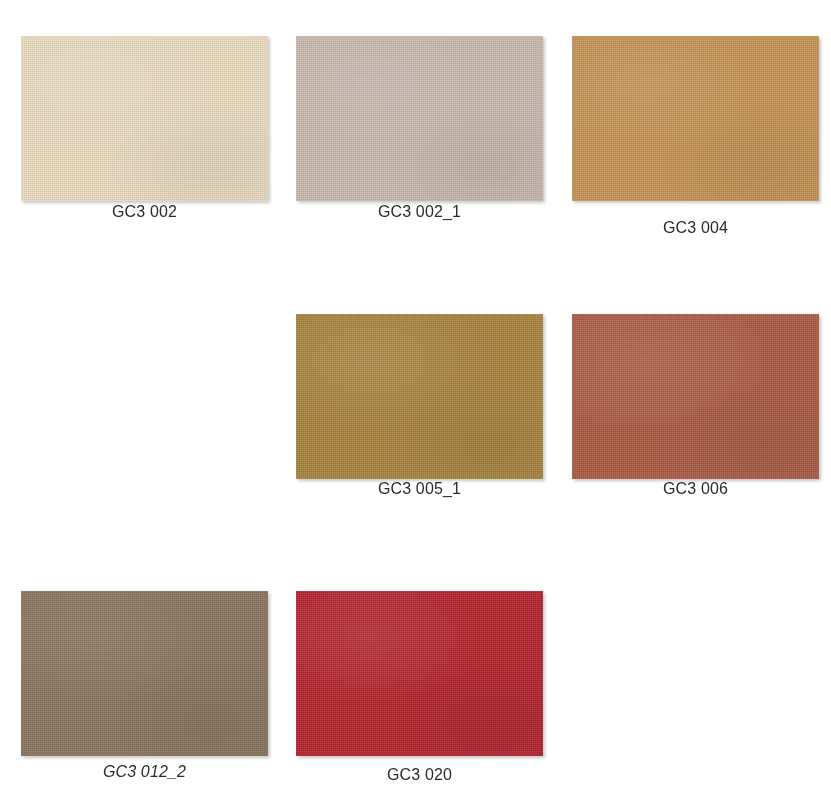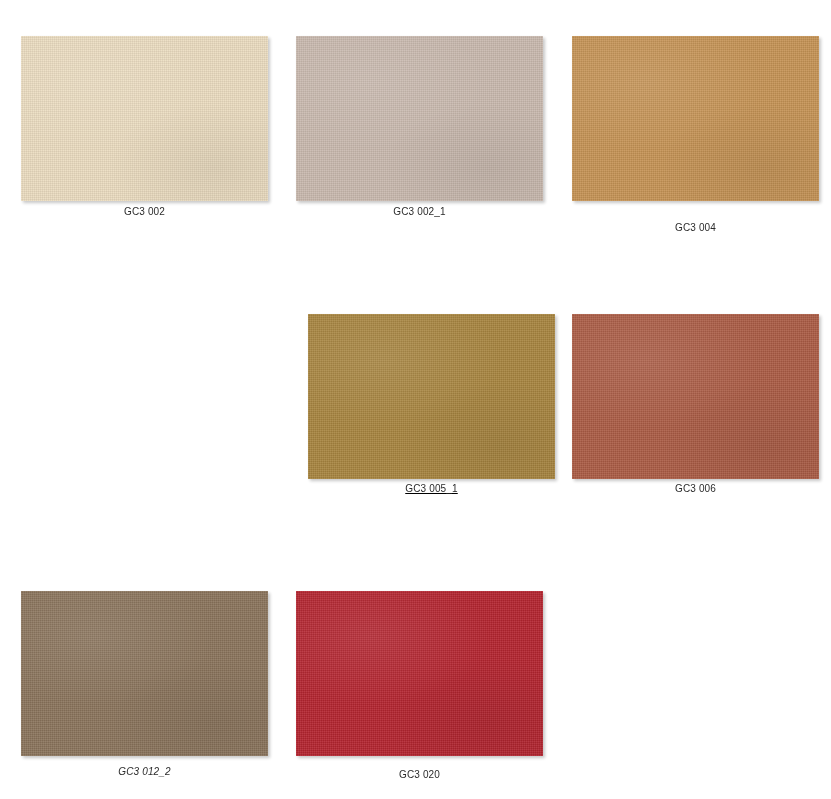--- a/index.html
+++ b/index.html
@@ -66,21 +66,21 @@
     inset: 0;
     background:
       radial-gradient(ellipse 70% 60% at 30% 28%, rgba(255,255,255,0.07), rgba(255,255,255,0) 70%),
       radial-gradient(ellipse 60% 55% at 78% 80%, rgba(0,0,0,0.05), rgba(0,0,0,0) 72%);
     pointer-events: none;
   }
 
   .swatch-label {
     width: 247px;
     text-align: center;
-    font-size: 10px;
+    font-size: 16px;
     line-height: 14px;
     color: #2b2b2b;
     letter-spacing: 0.15px;
     white-space: nowrap;
   }
 </style>
 </head>
 <body style="background: rgb(255, 255, 255);">
 
 <div class="swatch-grid">
@@ -94,21 +94,21 @@
     <div class="swatch-chip" style="background-color:#c9b9ae;"></div>
     <div class="swatch-label" style="margin-top:4px;">GC3 002_1</div>
   </div>
 
   <div class="swatch-cell" style="left:572px; top:36px;">
     <div class="swatch-chip" style="background-color:#c59355;"></div>
     <div class="swatch-label" style="margin-top:20px;">GC3 004</div>
   </div>
 
 
-  <div class="swatch-cell" style="left:308px; top:314px;text-decoration:underline;">
+  <div class="swatch-cell" style="left:296px; top:314px;">
     <div class="swatch-chip" style="background-color:#a8853f;"></div>
     <div class="swatch-label" style="margin-top:3px;">GC3 005_1</div>
   </div>
 
   <div class="swatch-cell" style="left:572px; top:314px;">
     <div class="swatch-chip" style="background-color:#ab5c45;"></div>
     <div class="swatch-label" style="margin-top:3px;">GC3 006</div>
   </div>
 
   <div class="swatch-cell" style="left:21px; top:591px;">

